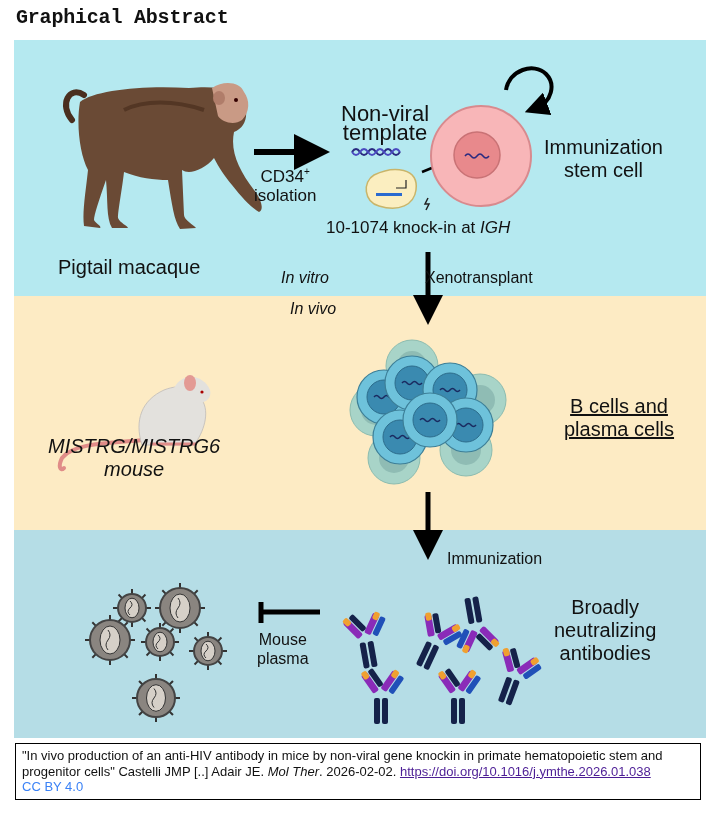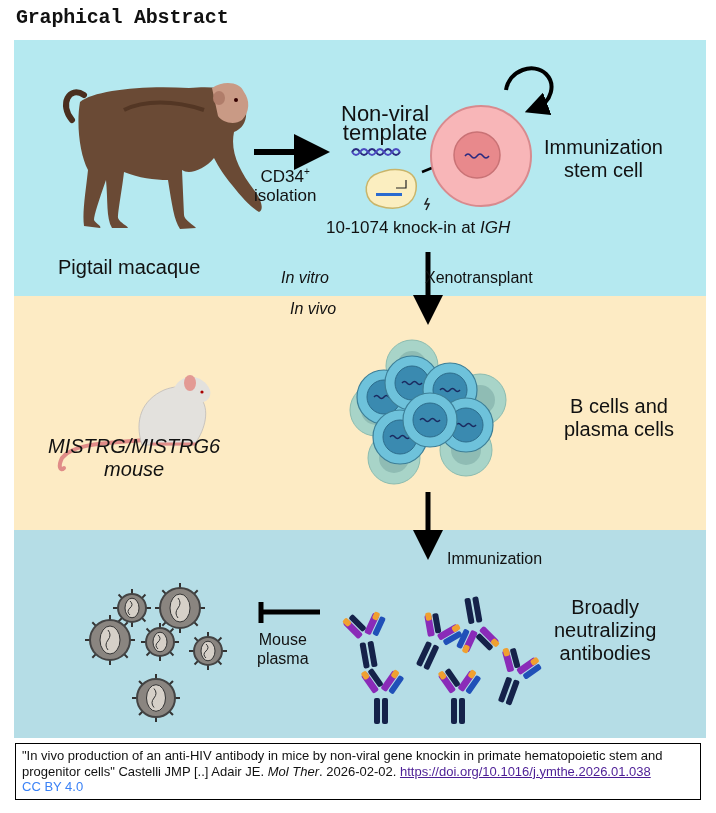--- a/index.html
+++ b/index.html
@@ -328,21 +328,21 @@
     <span>Immunization</span><br>
     <span>stem cell</span>
   </div>
   <div class="lbl-s ital" style="left:267px; top:228px;">In vitro</div>
   <div class="lbl-s" style="left:411px; top:228px;">Xenotransplant</div>
   <div class="lbl-s ital" style="left:267px; top:259px;margin-left:9px;">In vivo</div>
   <div class="lbl" style="left:34px; top:395px;font-style:italic;">
     <span>MISTRG/MISTRG6</span><br>
     <span>mouse</span>
   </div>
-  <div class="lbl" style="left:550px; top:355px;">
+  <div class="lbl" style="left:550px; top:355px;text-decoration:underline;">
     <span>B cells and</span><br>
     <span>plasma cells</span>
   </div>
   <div class="lbl-s" style="left:433px; top:487px;margin-top:22px;">Immunization</div>
   <div class="lbl-s" style="left:243px; top:590px;">
     <span>Mouse</span><br>
     <span>plasma</span>
   </div>
   <div class="lbl" style="left:540px; top:556px;">
     <span>Broadly</span><br>

